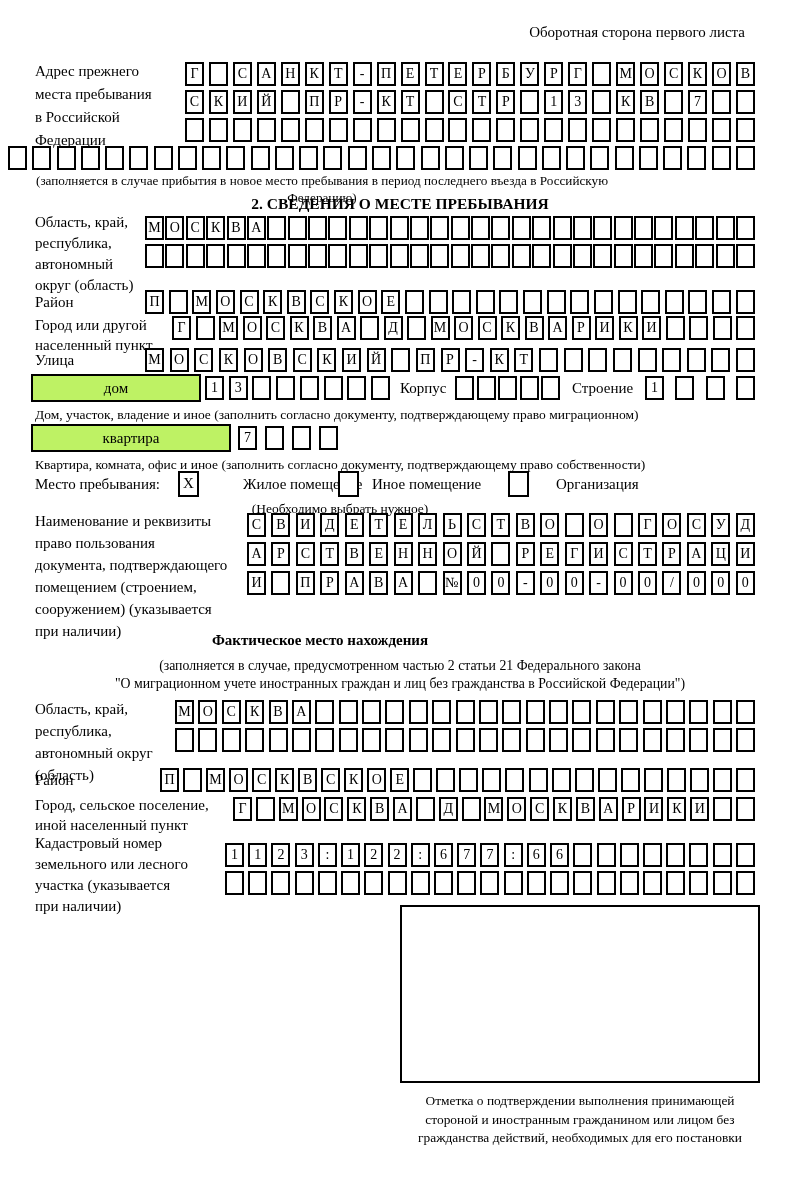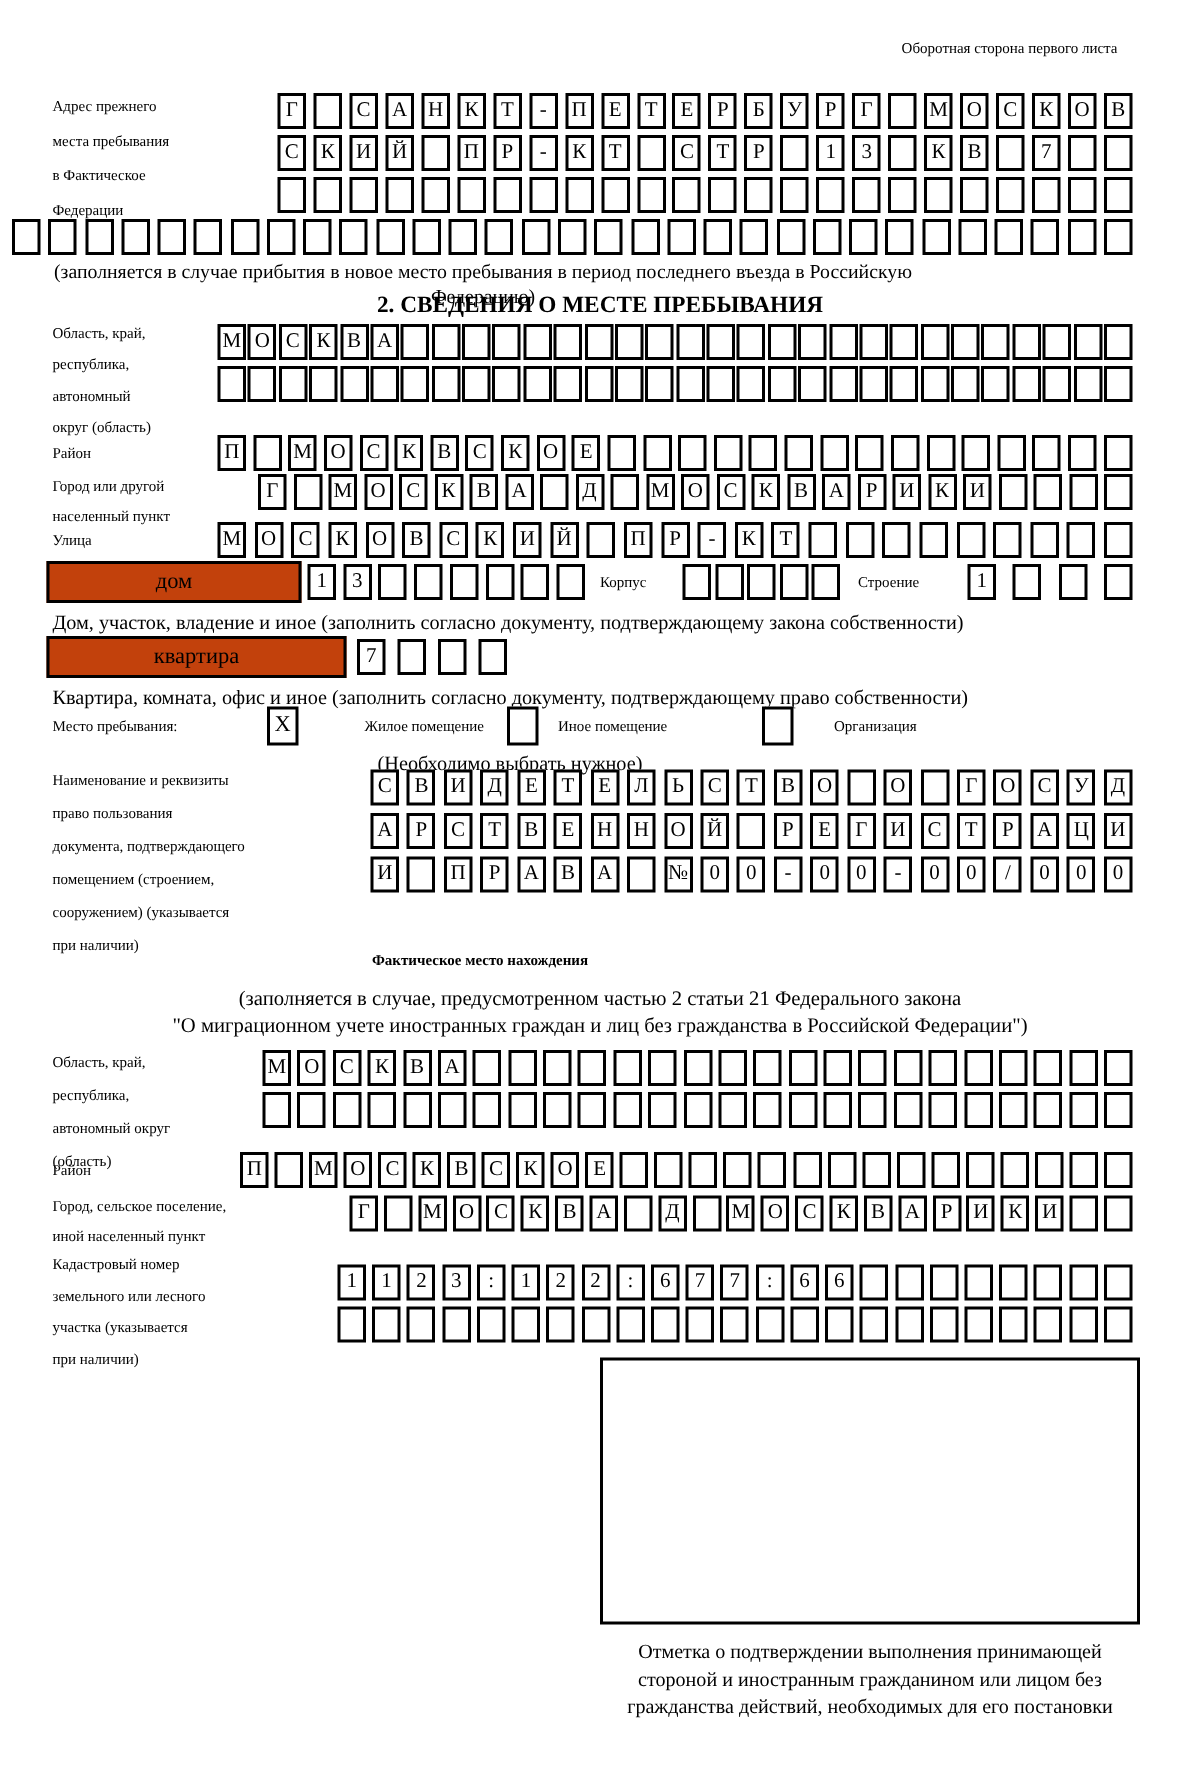--- a/index.html
+++ b/index.html
@@ -12,41 +12,41 @@
   }
   .cellrow{position:absolute;display:flex;justify-content:space-between;}
   .cell{
     box-sizing:border-box;flex:0 0 auto;
     width:19px;height:24px;
     border:2px solid #000;background:#fff;
     font-size:14px;line-height:19px;text-align:center;
     overflow:hidden;
   }
   .checkbox{position:absolute;width:21px;height:26px;line-height:21px;font-size:15px;}
-  .lbl{position:absolute;font-size:10px;line-height:21px;}
+  .lbl{position:absolute;font-size:15px;line-height:21px;}
   .cap{position:absolute;font-size:13.2px;line-height:17px;}
   .center{text-align:center;}
   .bold{font-weight:bold;}
   .widebox{
     position:absolute;box-sizing:border-box;height:28px;
-    border:2px solid #000;background:#c2410c;
+    border:2px solid #000;background:#bef264;
     display:flex;align-items:center;justify-content:center;
     font-size:15px;
   }
   .stamp{position:absolute;box-sizing:border-box;border:2px solid #000;background:#fff;}
 </style>
 </head>
 <body>
 
 <div class="lbl" style="left:400px;top:22px;width:345px;text-align:right;">Оборотная сторона первого листа</div>
 
 <div class="lbl" style="left:35px;top:60px;line-height:23px;">
   <div>Адрес прежнего</div>
   <div>места пребывания</div>
-  <div>в Фактическое</div>
+  <div>в Российской</div>
   <div>Федерации</div>
 </div>
 <div class="cellrow" style="left:185px;top:62px;width:570px;">
     <div class="cell">Г</div>
     <div class="cell"></div>
     <div class="cell">С</div>
     <div class="cell">А</div>
     <div class="cell">Н</div>
     <div class="cell">К</div>
     <div class="cell">Т</div>
@@ -338,21 +338,21 @@
     <div class="cell"></div>
     <div class="cell"></div>
   </div>
 <div class="lbl" style="left:572px;top:378px;">Строение</div>
 <div class="cellrow" style="left:645px;top:376px;width:110px;">
     <div class="cell">1</div>
     <div class="cell"></div>
     <div class="cell"></div>
     <div class="cell"></div>
   </div>
-<div class="cap" style="left:35px;top:406px;font-size:13.5px;">Дом, участок, владение и иное (заполнить согласно документу, подтверждающему закона собственности)</div>
+<div class="cap" style="left:35px;top:406px;font-size:13.5px;">Дом, участок, владение и иное (заполнить согласно документу, подтверждающему право миграционном)</div>
 
 <div class="widebox" style="left:31px;top:424px;width:200px;">квартира</div>
 <div class="cellrow" style="left:238px;top:426px;width:100px;">
     <div class="cell">7</div>
     <div class="cell"></div>
     <div class="cell"></div>
     <div class="cell"></div>
   </div>
 <div class="cap" style="left:35px;top:456px;font-size:13.5px;">Квартира, комната, офис и иное (заполнить согласно документу, подтверждающему право собственности)</div>
 

